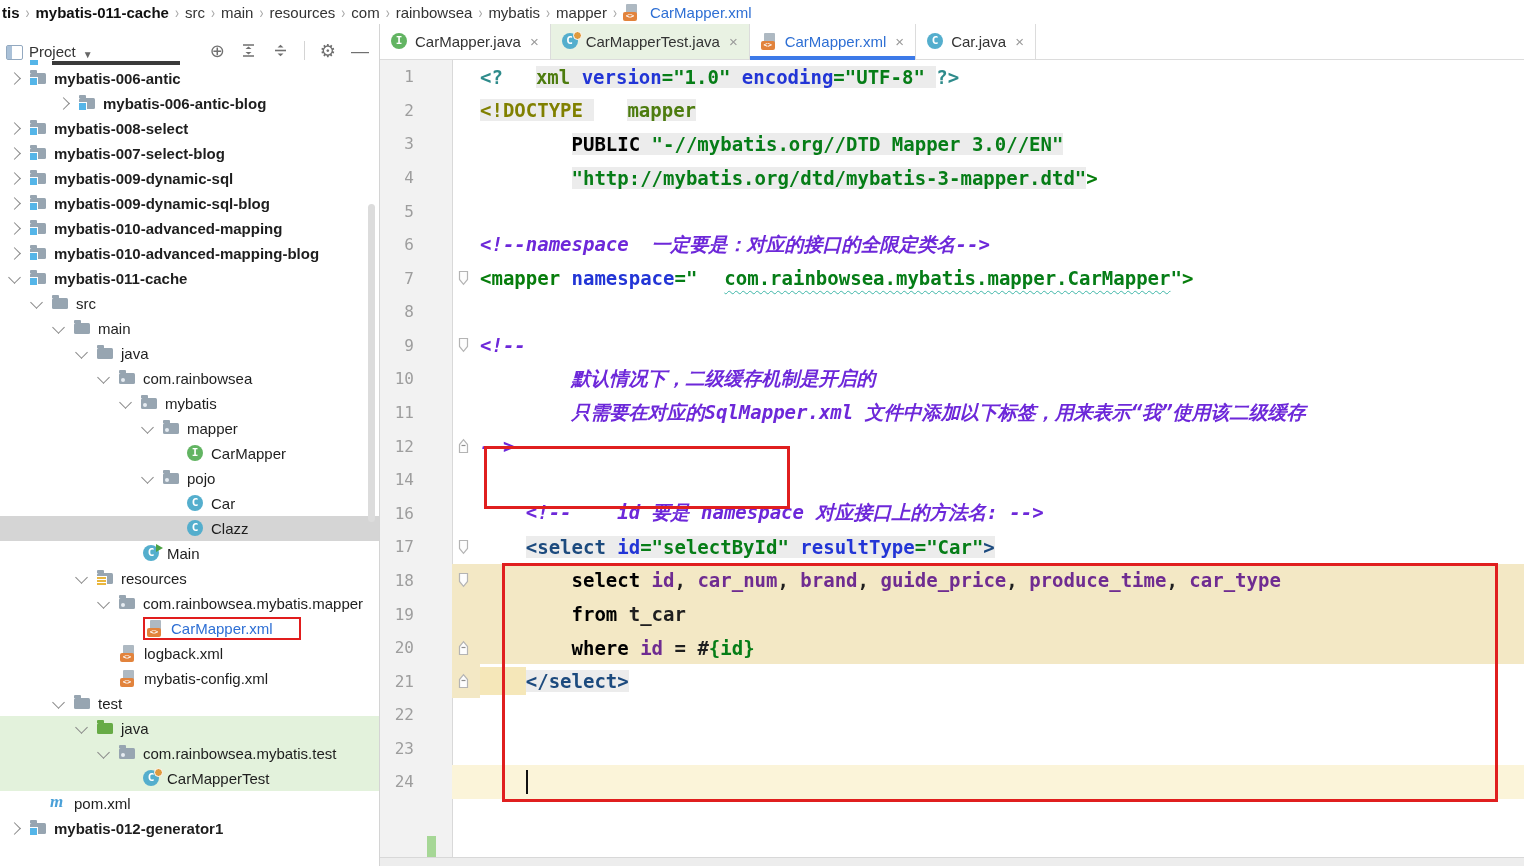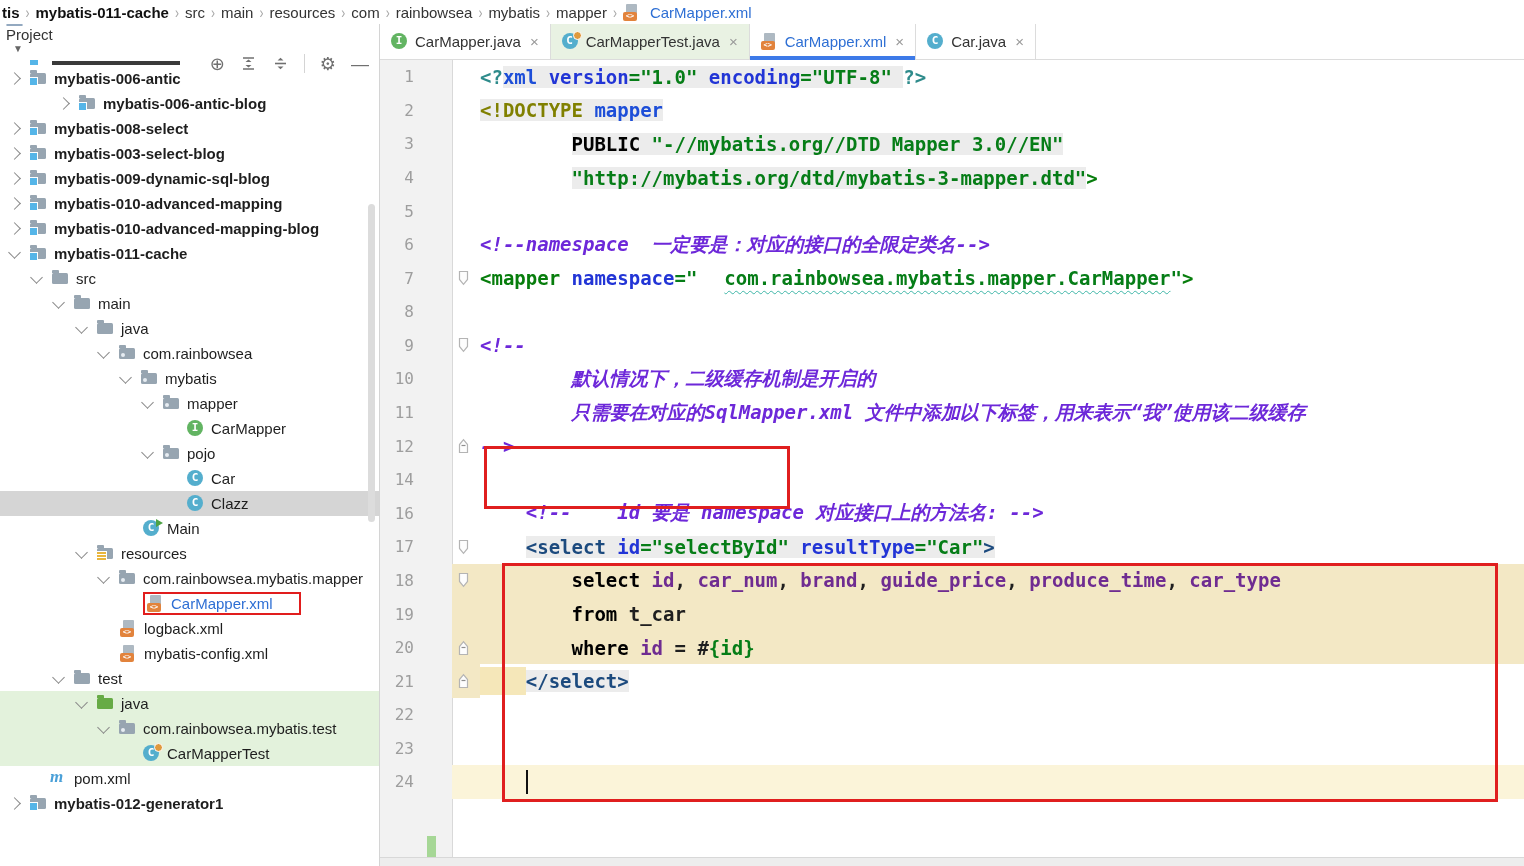--- a/index.html
+++ b/index.html
@@ -10,21 +10,21 @@
   .breadcrumbs{position:absolute;left:0;top:0;width:100%;height:24px;display:flex;
                align-items:center;font-size:15px;background:#fff;white-space:nowrap;}
   .bc-item{padding:0 2px;color:#333;}
   .bc-item.b{font-weight:bold;color:#111;}
   .bc-sep{color:#a8a8a8;font-size:12px;padding:0 4px;transform:scaleY(1.4);}
   .bc-file{display:flex;align-items:center;gap:4px;color:#2e6fd4;padding-left:2px;}
 
   
   .left-panel{position:absolute;left:0;top:24px;width:380px;height:842px;background:#fff;
               border-right:1px solid #d4d4d4;box-sizing:border-box;overflow:hidden;}
-  .panel-header{height:36px;display:flex;align-items:flex-start;padding:0 10px 0 6px;font-size:15px;flex-direction:column;}
+  .panel-header{height:36px;display:flex;align-items:flex-end;padding:0 10px 0 6px;font-size:15px;}
   .ph-icon{width:15px;height:13px;border:1.5px solid #93a9c0;border-radius:2px;position:relative;margin-right:6px;}
   .ph-icon::before{content:"";position:absolute;left:0;top:0;bottom:0;width:5px;background:#aac1d8;}
   .ph-caret{font-size:10px;color:#666;margin-left:7px;}
   .toolbar{margin-left:auto;display:flex;align-items:center;gap:15px;color:#707070;}
   .tb-glyph{font-size:18px;line-height:18px;cursor:default;}
   .tb-div{width:1px;height:19px;background:#d4d4d4;}
 
   .tree{position:absolute;top:36px;left:0;right:0;bottom:0;font-size:15px;color:#1e1e1e;overflow:hidden;}
   .tree-row{height:25px;display:flex;align-items:center;white-space:nowrap;box-sizing:border-box;}
   .tree-row.sel{background:#d5d5d5;}
@@ -83,21 +83,21 @@
   .line{display:flex;height:33.58px;align-items:center;position:relative;}
   .ln{width:72px;flex:none;text-align:right;padding-right:38px;box-sizing:border-box;color:#9e9e9e;
       font-size:16px;font-weight:normal;}
   .fold{width:28px;flex:none;height:100%;display:flex;align-items:center;padding-left:6px;box-sizing:border-box;}
   .codecell{flex:1;height:100%;display:flex;align-items:center;white-space:pre;}
   .row-tan .fold,.row-tan .codecell{background:#f3e8c5;}
   .fold-tan .fold{background:#f3e8c5;}
   .row-cream .fold,.row-cream .codecell{background:#fbf4d9;}
 
   .tk-pi{color:#2e8b8b;}
-  .tk-xk{color:#1d4ed8;}
+  .tk-xk{color:#4d7c0f;margin-left:33px;}
   .tk-attr{color:#2235d6;}
   .tk-str{color:#067d17;}
   .tk-tagg{color:#077d0c;}
   .tk-tagn{color:#1c4a7e;}
   .tk-olive{color:#808000;}
   .tk-kw{color:#000000;}
   .tk-col{color:#6f2c91;}
   .tk-pln{color:#1f1f1f;}
   .tk-cmt{color:#6d28d9;font-style:italic;font-weight:bold;}
   .bg-g{background:#ececec;}
@@ -206,21 +206,30 @@
           </span>
           <span class="lbl b">mybatis-008-select</span>
         </div>
         <div class="tree-row" style="padding-left: 8px;">
           <span class="chevslot">
             <span class="chev collapsed"></span>
           </span>
           <span class="ticon">
             <span class="folder mod"></span>
           </span>
-          <span class="lbl b">mybatis-003-select-blog</span>
+          <span class="lbl b">mybatis-007-select-blog</span>
+        </div>
+        <div class="tree-row" style="padding-left: 8px;">
+          <span class="chevslot">
+            <span class="chev collapsed"></span>
+          </span>
+          <span class="ticon">
+            <span class="folder mod"></span>
+          </span>
+          <span class="lbl b">mybatis-009-dynamic-sql</span>
         </div>
         <div class="tree-row" style="padding-left: 8px;">
           <span class="chevslot">
             <span class="chev collapsed"></span>
           </span>
           <span class="ticon">
             <span class="folder mod"></span>
           </span>
           <span class="lbl b">mybatis-009-dynamic-sql-blog</span>
         </div>

